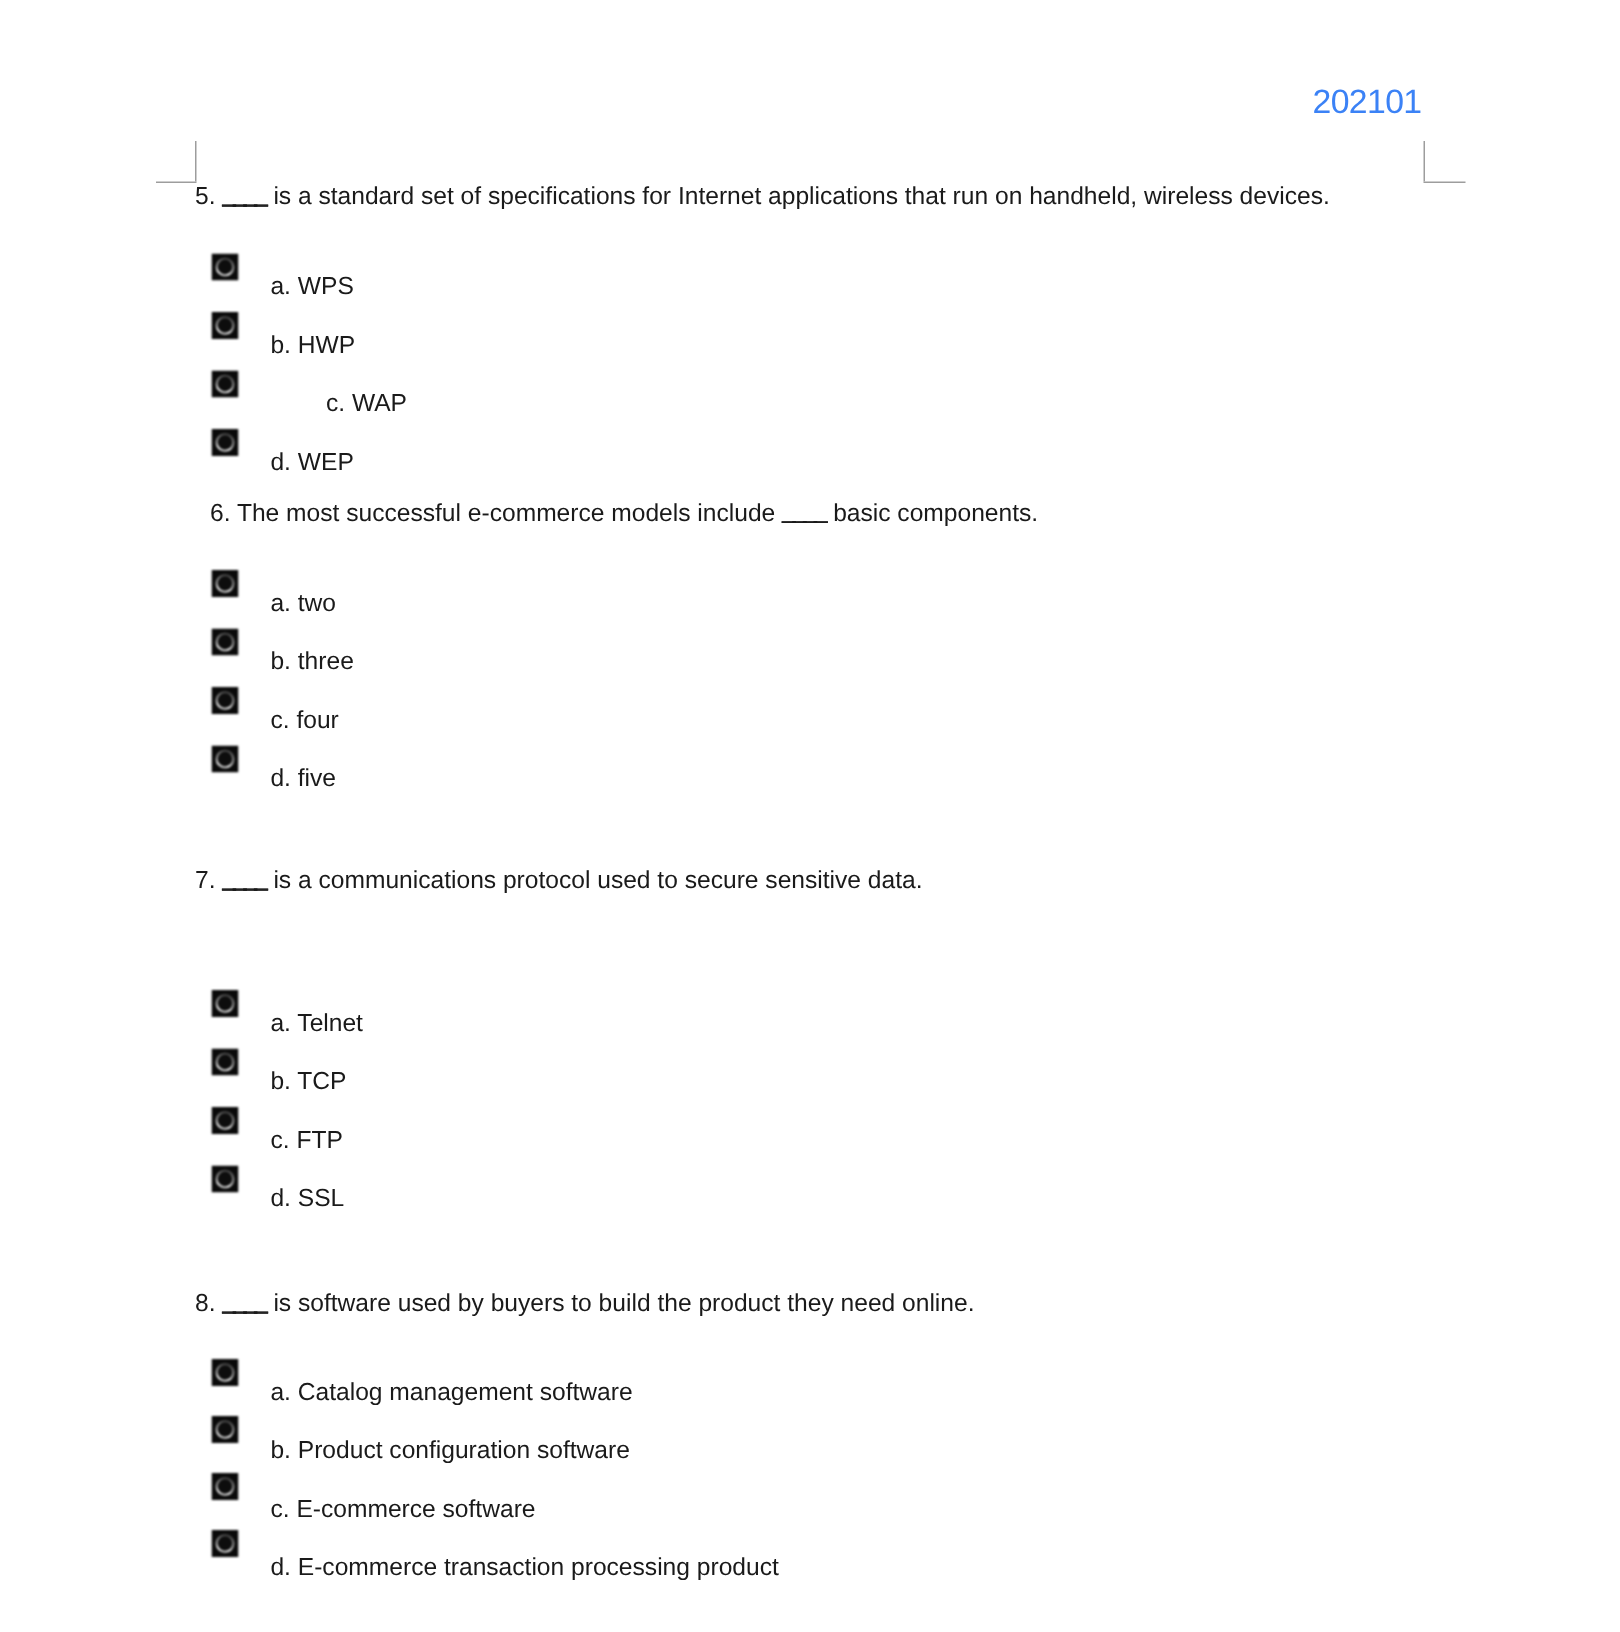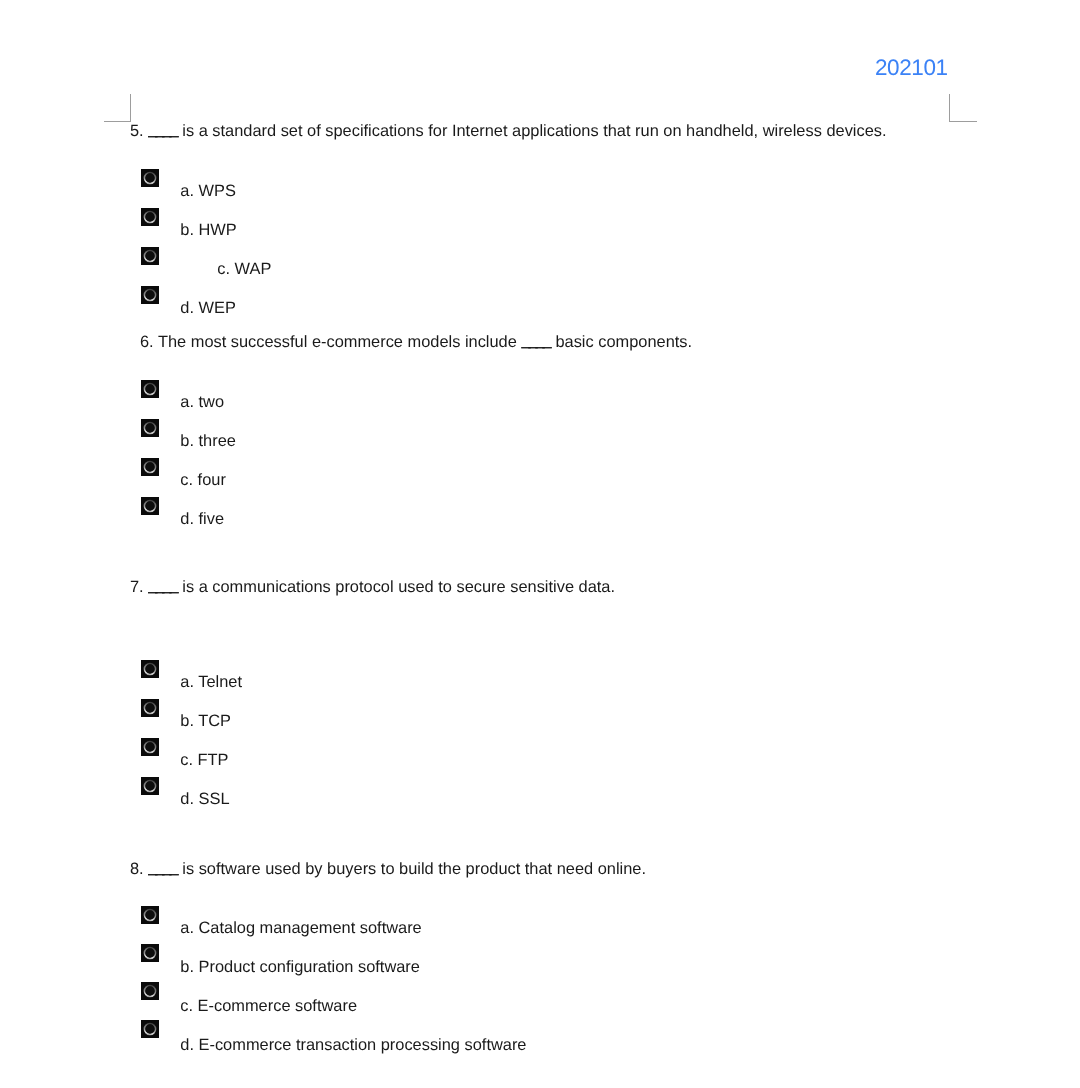--- a/index.html
+++ b/index.html
@@ -266,21 +266,21 @@
             </defs>
             <rect x="0" y="0" width="18" height="18" fill="#0a0a0a"></rect>
             <circle cx="9" cy="9" r="5.55" fill="none" stroke="url(#rg23)" stroke-width="1.6"></circle>
             <circle cx="9" cy="9" r="4.4" fill="#0d0d0d"></circle>
           </svg></span>
         <span class="opt-label" style="left:180.30px;top:13.50px;">d. SSL</span>
       </div>
   </section>
 
   <section class="question" style="top:0;">
-    <div class="qline" style="left:130.00px;top:860.50px;"><span>8.</span> <span class="blank">____</span> <span>is software used by buyers to build the product that need online.</span></div>
+    <div class="qline" style="left:130.00px;top:860.50px;"><span>8.</span> <span class="blank">____</span> <span>is software used by buyers to build the product they need online.</span></div>
     <div class="option" style="top:906.00px;">
         <span class="radio" style="left:141.00px;top:0px;"><svg width="18" height="18" viewBox="0 0 18 18">
             <defs>
               <linearGradient id="rg30" x1="0.62" y1="0" x2="0.38" y2="1">
                 <stop offset="0" stop-color="#3f3f3f"></stop>
                 <stop offset="0.28" stop-color="#6e6e6e"></stop>
                 <stop offset="0.60" stop-color="#8e8e8e"></stop>
                 <stop offset="0.88" stop-color="#dcdcdc"></stop>
                 <stop offset="1" stop-color="#a6a6a6"></stop>
               </linearGradient>
@@ -333,18 +333,18 @@
                 <stop offset="0.28" stop-color="#6e6e6e"></stop>
                 <stop offset="0.60" stop-color="#8e8e8e"></stop>
                 <stop offset="0.88" stop-color="#dcdcdc"></stop>
                 <stop offset="1" stop-color="#a6a6a6"></stop>
               </linearGradient>
             </defs>
             <rect x="0" y="0" width="18" height="18" fill="#0a0a0a"></rect>
             <circle cx="9" cy="9" r="5.55" fill="none" stroke="url(#rg33)" stroke-width="1.6"></circle>
             <circle cx="9" cy="9" r="4.4" fill="#0d0d0d"></circle>
           </svg></span>
-        <span class="opt-label" style="left:180.30px;top:16.50px;">d. E-commerce transaction processing software</span>
+        <span class="opt-label" style="left:180.30px;top:16.50px;">d. E-commerce transaction processing product</span>
       </div>
   </section>
 
 
 </div>
 
 </body></html>

